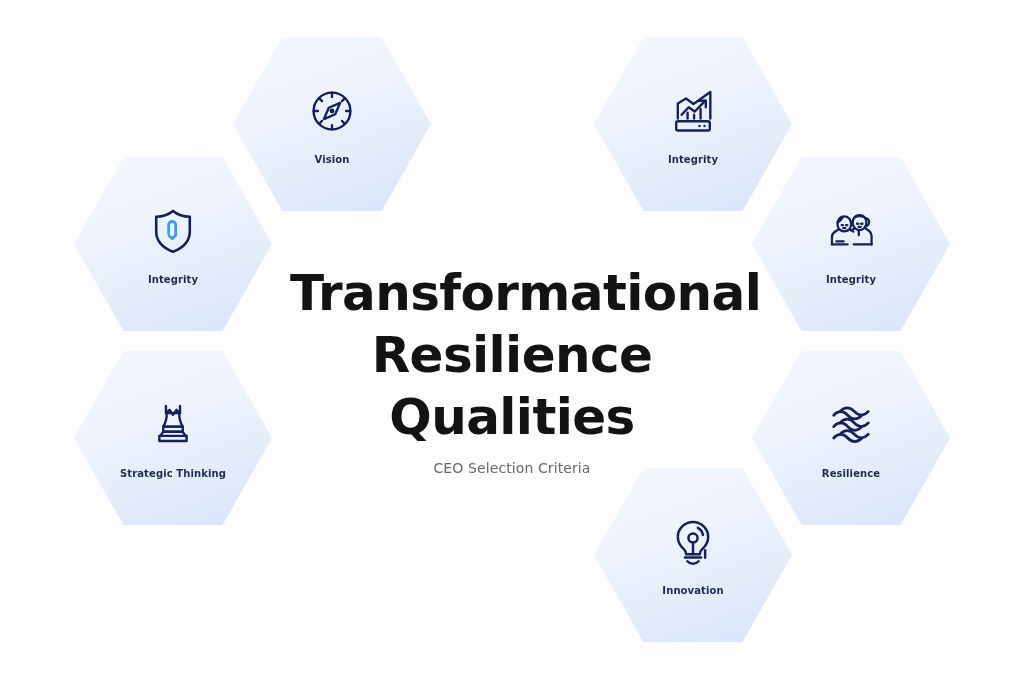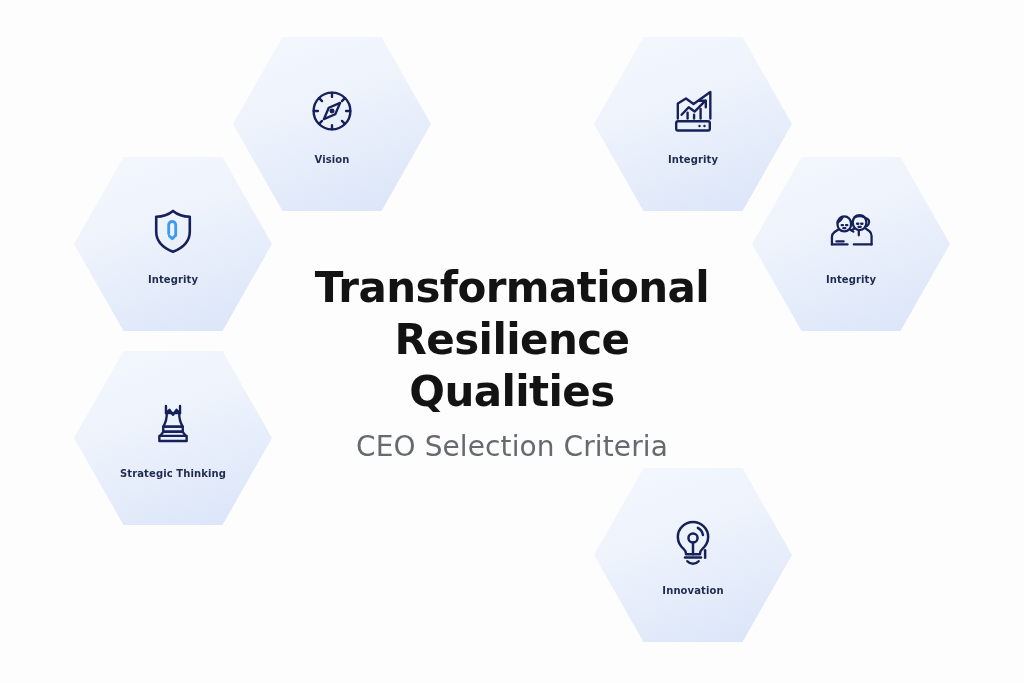--- a/index.html
+++ b/index.html
@@ -71,29 +71,29 @@
 
   
   #center-block {
     position: absolute;
     left: 290px;
     top: 262px;
     width: 444px;
     text-align: center;
   }
   #title-line-1, #title-line-2 {
-    font-size: 42px;
+    font-size: 50px;
     font-weight: 700;
     color: #131313;
     line-height: 1.24;
     letter-spacing: -0.6px;
   }
   #subtitle {
     margin-top: 12px;
-    font-size: 28px;
+    font-size: 14px;
     font-weight: 400;
     color: #666a6e;
     letter-spacing: 0.1px;
   }
 </style>
 </head>
 <body>
 
 <div id="infographic">
 
@@ -183,20 +183,33 @@
         <path d="M17.5 13 H30.5"></path>
         <path d="M18.3 13 C18.3 18.5 17 22.5 15 25.5 H33 C31 22.5 29.7 18.5 29.7 13"></path>
         <path d="M15 25.5 H33 V30.2 H15 Z"></path>
         <path d="M12.3 34 C13.8 32 14.6 31 15 30.2 H33 C33.4 31 34.2 32 35.7 34"></path>
         <path d="M11.4 34 H36.6 V38.8 H11.4 Z"></path>
       </svg>
     </span>
     <span class="hex-label">Strategic Thinking</span>
   </div>
 
+  <div class="hex hex-resilience">
+    <span class="hex-icon">
+      <svg viewBox="0 0 48 48" fill="none" stroke="#16215a" stroke-width="2.5" stroke-linecap="round" stroke-linejoin="round">
+        <path d="M8 15 C12 10.5 17 10.5 21 15 C25 19.5 30 19.5 34 15"></path>
+        <path d="M14 11.5 C18 7 23 7 27 11.5 C31 16 36 16 40 11.5"></path>
+        <path d="M8 25.5 C12 21 17 21 21 25.5 C25 30 30 30 34 25.5"></path>
+        <path d="M14 22 C18 17.5 23 17.5 27 22 C31 26.5 36 26.5 40 22"></path>
+        <path d="M8 36 C12 31.5 17 31.5 21 36 C25 40.5 30 40.5 34 36"></path>
+        <path d="M14 32.5 C18 28 23 28 27 32.5 C31 37 36 37 40 32.5"></path>
+      </svg>
+    </span>
+    <span class="hex-label">Resilience</span>
+  </div>
 
 
   <div class="hex hex-innovation">
     <span class="hex-icon">
       <svg viewBox="0 0 48 48" fill="none" stroke="#16215a" stroke-width="2.3" stroke-linecap="round" stroke-linejoin="round">
         <path d="M24 5.5 C16.3 5.5 10 11.6 10 19.2 C10 24.2 12.6 28.1 15.5 30.6
                  C16.9 31.8 17.6 33.5 17.6 35.3 H30.4 C30.4 33.5 31.1 31.8 32.5 30.6
                  C35.4 28.1 38 24.2 38 19.2 C38 11.6 31.7 5.5 24 5.5 Z"></path>
         <path d="M28.5 11 C31 12.4 32.7 14.8 33.2 17.6"></path>
         <path d="M24 35.3 V24.5"></path>

